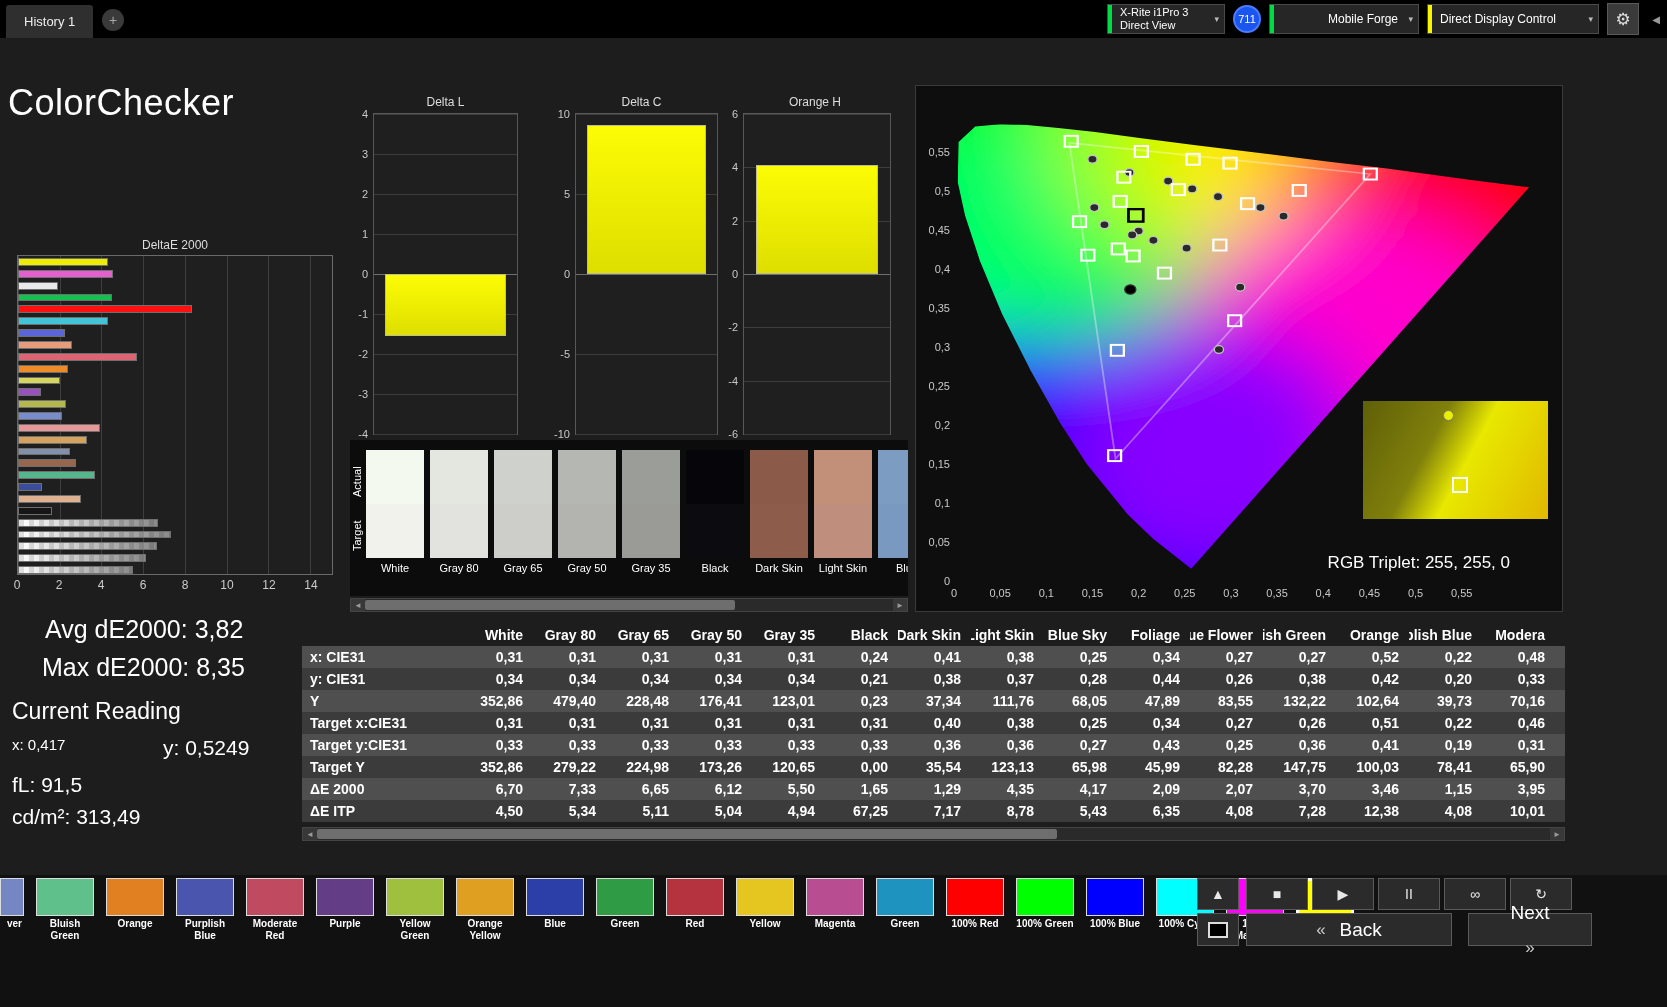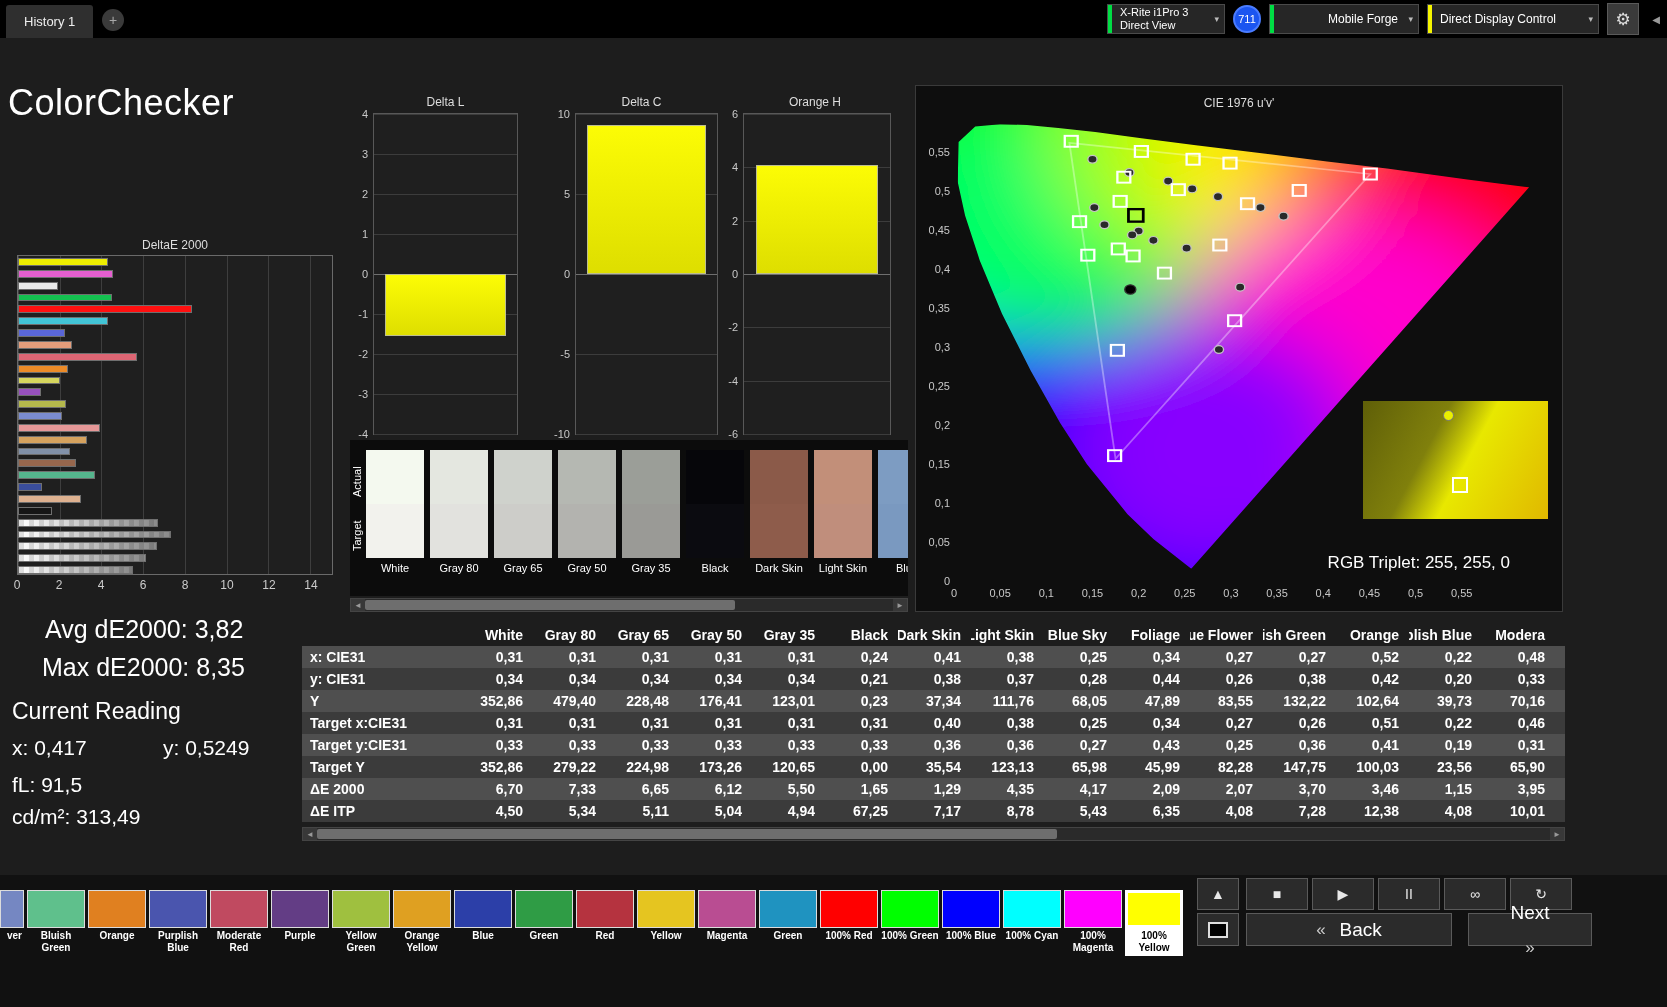--- a/index.html
+++ b/index.html
@@ -49,21 +49,21 @@
   #de-plot{position:absolute;top:17px;left:0;width:316px;height:320px;border:1px solid #6a6a6a;background:#1f1f1f;box-sizing:border-box;}
   .vgrid{position:absolute;top:0;bottom:0;width:1px;background:#3e3e3e;}
   .de-bar{position:absolute;left:0;border:1px solid #6f6f6f;box-sizing:border-box;}
   .de-xlabel{position:absolute;top:340px;transform:translateX(-50%);font-size:12px;color:#ccc;}
 
   
   .stat{position:absolute;color:#fff;white-space:nowrap;}
   #stat-avg{left:45px;top:615px;font-size:25px;}
   #stat-max{left:42px;top:653px;font-size:25px;}
   #stat-cr{left:12px;top:698px;font-size:23px;}
-  #stat-x{left:12px;top:736px;font-size:21px;}
+  #stat-x{left:12px;top:736px;font-size:15px;}
   #stat-y{left:163px;top:736px;font-size:21px;}
   #stat-fl{left:12px;top:773px;font-size:21px;}
   #stat-cd{left:12px;top:805px;font-size:21px;}
 
   
   #strip{position:absolute;left:350px;top:440px;width:558px;height:156px;background:#0c0c0c;overflow:hidden;}
   .strip-label{position:absolute;left:1px;width:14px;font-size:11px;color:#fff;writing-mode:vertical-rl;
                transform:rotate(180deg);text-align:center;}
   #lab-actual{top:12px;height:60px;} #lab-target{top:66px;height:60px;}
   #patches{position:absolute;left:16px;top:10px;display:flex;gap:6px;}
@@ -101,21 +101,21 @@
   #dtable{position:absolute;left:302px;top:624px;width:1263px;font-size:14px;color:#fff;}
   .trow{display:grid;grid-template-columns:158px repeat(15,73px);height:22px;}
   .trow .cell{display:flex;align-items:center;justify-content:flex-end;padding-right:10px;font-weight:bold;overflow:hidden;white-space:nowrap;}
   .trow .cell.label{justify-content:flex-start;padding-left:8px;padding-right:0;}
   .trow.header{background:transparent;}
   .trow.even{background:#4f4f4f;}
   .trow.odd{background:#3b3b3b;}
 
   
   #bottom{position:absolute;left:0;top:875px;width:1667px;height:132px;background:#111;}
-  #bpatches{position:absolute;left:0;top:3px;display:flex;gap:3px;margin-top:12px;}
+  #bpatches{position:absolute;left:0;top:3px;display:flex;gap:12px;}
   .bpatch{width:58px;flex:none;cursor:pointer;}
   .bpatch.partial{width:24px;overflow:hidden;}
   .bswatch{height:38px;border:1px solid #dcdcdc;box-sizing:border-box;}
   .blabel{min-height:26px;font-size:10px;font-weight:bold;color:#fff;text-align:center;line-height:1.15;padding-top:2px;}
   .bpatch.partial .blabel{text-align:right;padding-right:2px;}
   .bpatch.selected .bswatch{border:3px solid #fff;}
   .bpatch.selected .blabel{background:#fff;color:#000;}
   .tbtn{position:absolute;background:#2b2b2b;border:1px solid #5a5a5a;color:#e8e8e8;display:flex;
         align-items:center;justify-content:center;font-size:14px;box-sizing:border-box;}
   #btn-up{left:1197px;top:3px;width:42px;height:32px;}
@@ -338,21 +338,20 @@
 </div>
 <div class="hscroll" id="strip-scroll">
   <div class="arrow">◄</div>
   <div class="track">
       <div class="thumb"></div>
     </div>
   <div class="arrow">►</div>
 </div>
 
 <div id="cie-panel">
-  <div class="cie-title">CIE 1976 u'v'</div>
   <svg id="cie-svg" viewBox="0 0 650 600" preserveAspectRatio="none">
     <defs>
       <clipPath id="locusClip">
         <path d="M257,583 L216,545 L188,513 L144,449 L115,396 L83,329 L52,256 L28,188 L12,130 L4,87 L5,36 L23,16 L50,13 L79,14 L113,18 L153,23 L203,31 L262,40 L331,50 L404,61 L469,70 L556,84 L623,94 Z"></path>
       </clipPath>
       <filter id="blurf" x="-30%" y="-30%" width="160%" height="160%">
         <feGaussianBlur stdDeviation="48"></feGaussianBlur>
       </filter>
     </defs>
     <g clip-path="url(#locusClip)">
@@ -559,21 +558,21 @@
       <div class="cell">173,26</div>
       <div class="cell">120,65</div>
       <div class="cell">0,00</div>
       <div class="cell">35,54</div>
       <div class="cell">123,13</div>
       <div class="cell">65,98</div>
       <div class="cell">45,99</div>
       <div class="cell">82,28</div>
       <div class="cell">147,75</div>
       <div class="cell">100,03</div>
-      <div class="cell">23,56</div>
+      <div class="cell">78,41</div>
       <div class="cell">65,90</div>
     </div>
     <div class="trow even">
       <div class="cell label">ΔE 2000</div>
       <div class="cell">6,70</div>
       <div class="cell">7,33</div>
       <div class="cell">6,65</div>
       <div class="cell">6,12</div>
       <div class="cell">5,50</div>
       <div class="cell">1,65</div>

